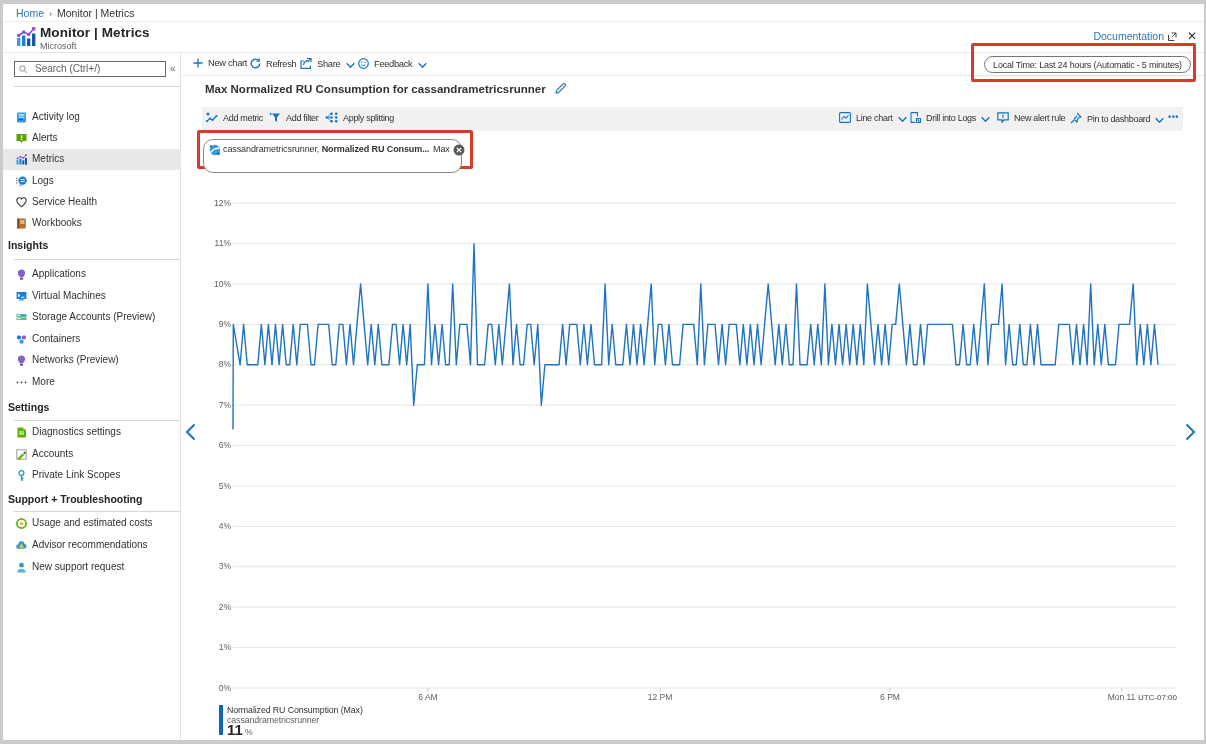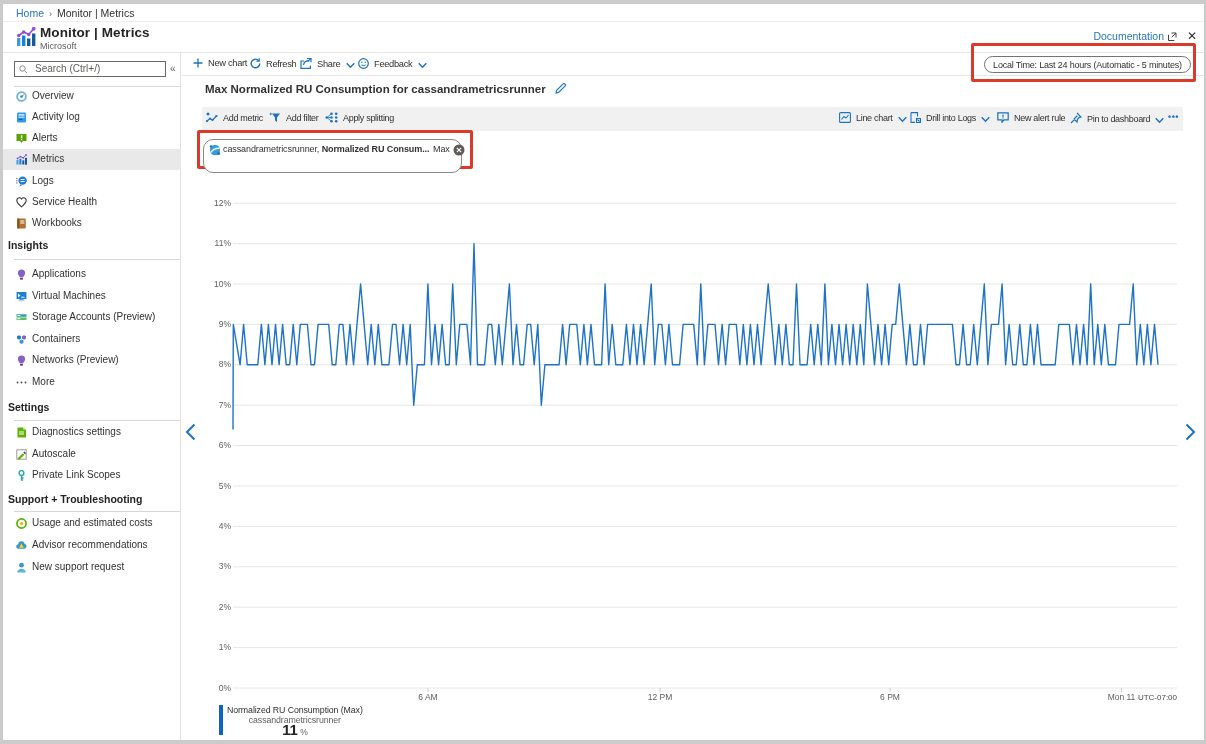--- a/index.html
+++ b/index.html
@@ -34,21 +34,21 @@
 .cmd svg { vertical-align:-2px; margin-right:5px; }
 .timepill { position:absolute; left:802px; top:3px; width:207px; height:17px; border:1px solid #77736f; border-radius:9px; font-size:9px; letter-spacing:-0.2px; color:#323130; text-align:center; line-height:16px; background:#fff; white-space:nowrap; }
 .redbox1 { position:absolute; left:789px; top:-10px; width:225px; height:39px; border:3px solid #d93a2c; border-radius:2px; }
 .ctitle { position:absolute; left:23px; top:30px; font-size:11.5px; font-weight:bold; color:#323130; }
 .band { position:absolute; left:20px; top:54px; width:981px; height:24px; background:#f1f1f1; }
 .band .cmd { top:5px; }
 .pill { position:absolute; left:21px; top:86px; width:259px; height:34px; border:1px solid #8a8886; border-radius:10px; background:#fff; font-size:9px; letter-spacing:-0.1px; color:#323130; line-height:18px; white-space:nowrap; }
 .redbox2 { position:absolute; left:15px; top:77px; width:276px; height:39px; border:3px solid #d93a2c; border-radius:2px; }
 
 .legbar { position:absolute; left:37px; top:652px; width:4px; height:30px; background:#0c66bd; }
-.legend { position:absolute; left:45px; top:653px; font-size:8.8px; letter-spacing:-0.1px; color:#323130; line-height:9.5px;text-align:center; }
+.legend { position:absolute; left:45px; top:653px; font-size:8.8px; letter-spacing:-0.1px; color:#323130; line-height:9.5px; }
 .legend .g { color:#605e5c; }
 .legend .v { font-size:15px; font-weight:bold; color:#252423; }
 .legend .pc { font-size:8.5px; color:#605e5c; }
 </style>
 </head>
 <body>
 <div class="panel">
   <div class="crumb"><a>Home</a><span class="sep">›</span>Monitor | Metrics</div>
   <div class="tbar">
     <svg class="abs" style="left:13px;top:5px" width="21" height="21" viewBox="0 0 21 21">
@@ -73,28 +73,20 @@
     <div class="closex">✕</div>
   </div>
   <div class="side">
     <div class="search">Search (Ctrl+/)</div>
     <svg class="abs" style="left:16px;top:12px" width="9" height="9" viewBox="0 0 9 9">
         <circle cx="3.5" cy="3.5" r="2.7" fill="none" stroke="#8a8886" stroke-width="1"></circle>
         <path d="M5.6 5.6L8 8" stroke="#8a8886" stroke-width="1"></path>
       </svg>
     <div class="chev2">«</div>
     <div class="sep-h" style="top:33px"></div>
-    <div class="item" style="top:32.8px">
-        <svg class="ic" viewBox="0 0 11 11">
-          <circle cx="5.5" cy="5.5" r="4.4" fill="none" stroke="#6cb2e8" stroke-width="1.8"></circle>
-          <circle cx="5.5" cy="5.5" r="1.3" fill="#2e7fc2"></circle>
-          <path d="M5.5 5.5L7.8 3.8" stroke="#d44" stroke-width="0.9"></path>
-        </svg>
-        <span class="tx">Overview</span>
-      </div>
     <div class="item" style="top:54.0px">
         <svg class="ic" viewBox="0 0 11 11">
           <rect x="1" y="0.5" width="9" height="10" rx="1" fill="#2e9bef"></rect>
           <rect x="2.5" y="2.3" width="6" height="1.2" fill="#fff"></rect>
           <rect x="2.5" y="4.6" width="6" height="1.2" fill="#c9e7fb"></rect>
           <rect x="2.5" y="6.9" width="4" height="1.2" fill="#1263a5"></rect>
         </svg>
         <span class="tx">Activity log</span>
       </div>
     <div class="item" style="top:75.3px">
@@ -206,21 +198,21 @@
           <rect x="3" y="6.5" width="5" height="1" fill="#fff"></rect>
         </svg>
         <span class="tx">Diagnostics settings</span>
       </div>
     <div class="item" style="top:390.8px">
         <svg class="ic" viewBox="0 0 11 11">
           <rect x="0.8" y="0.8" width="9.4" height="9.4" fill="#fff" stroke="#9b9b9b" stroke-width="1"></rect>
           <path d="M2 9l4.8-4.8 1.6 1.6L3.6 10.6 1.8 10.8z" fill="#5db300"></path>
           <path d="M7.4 3.6l1.6 1.6 1-1-1.6-1.6z" fill="#3d3b39"></path>
         </svg>
-        <span class="tx">Autoscale</span>
+        <span class="tx">Accounts</span>
       </div>
     <div class="item" style="top:412.3px">
         <svg class="ic" viewBox="0 0 11 11">
           <circle cx="5.5" cy="3" r="2.4" fill="none" stroke="#28a6ac" stroke-width="1.4"></circle>
           <path d="M5.5 5.4v5M5.5 8h2M5.5 10h1.6" stroke="#28a6ac" stroke-width="1.4" fill="none"></path>
         </svg>
         <span class="tx">Private Link Scopes</span>
       </div>
     <div class="hdr" style="top:440px">Support + Troubleshooting</div>
     <div class="sep-h" style="top:458px"></div>

